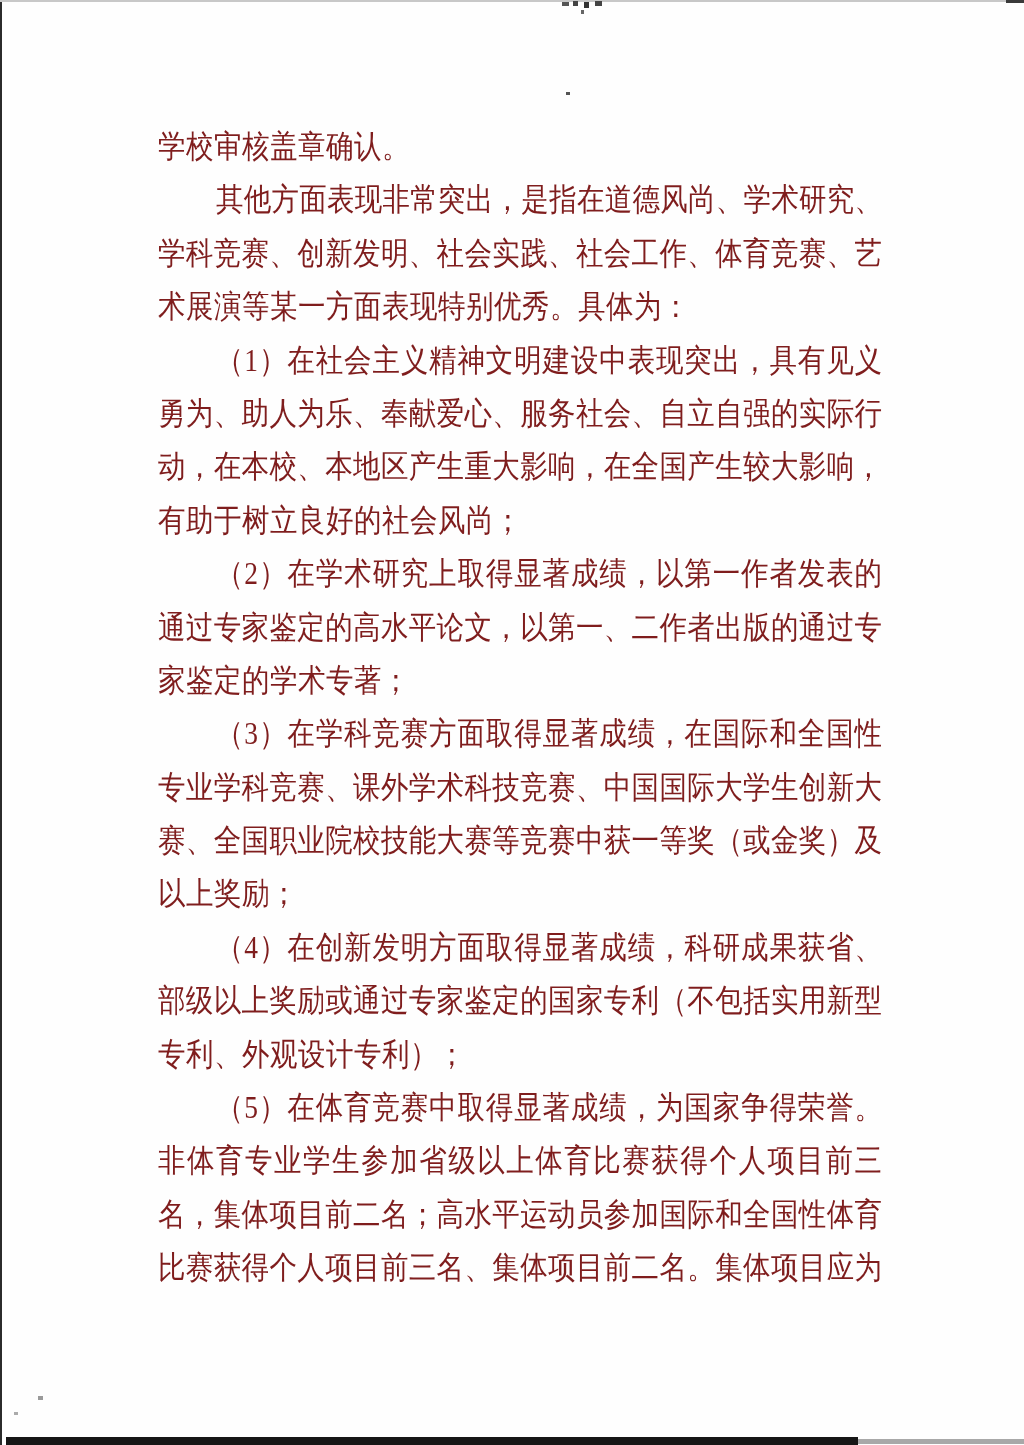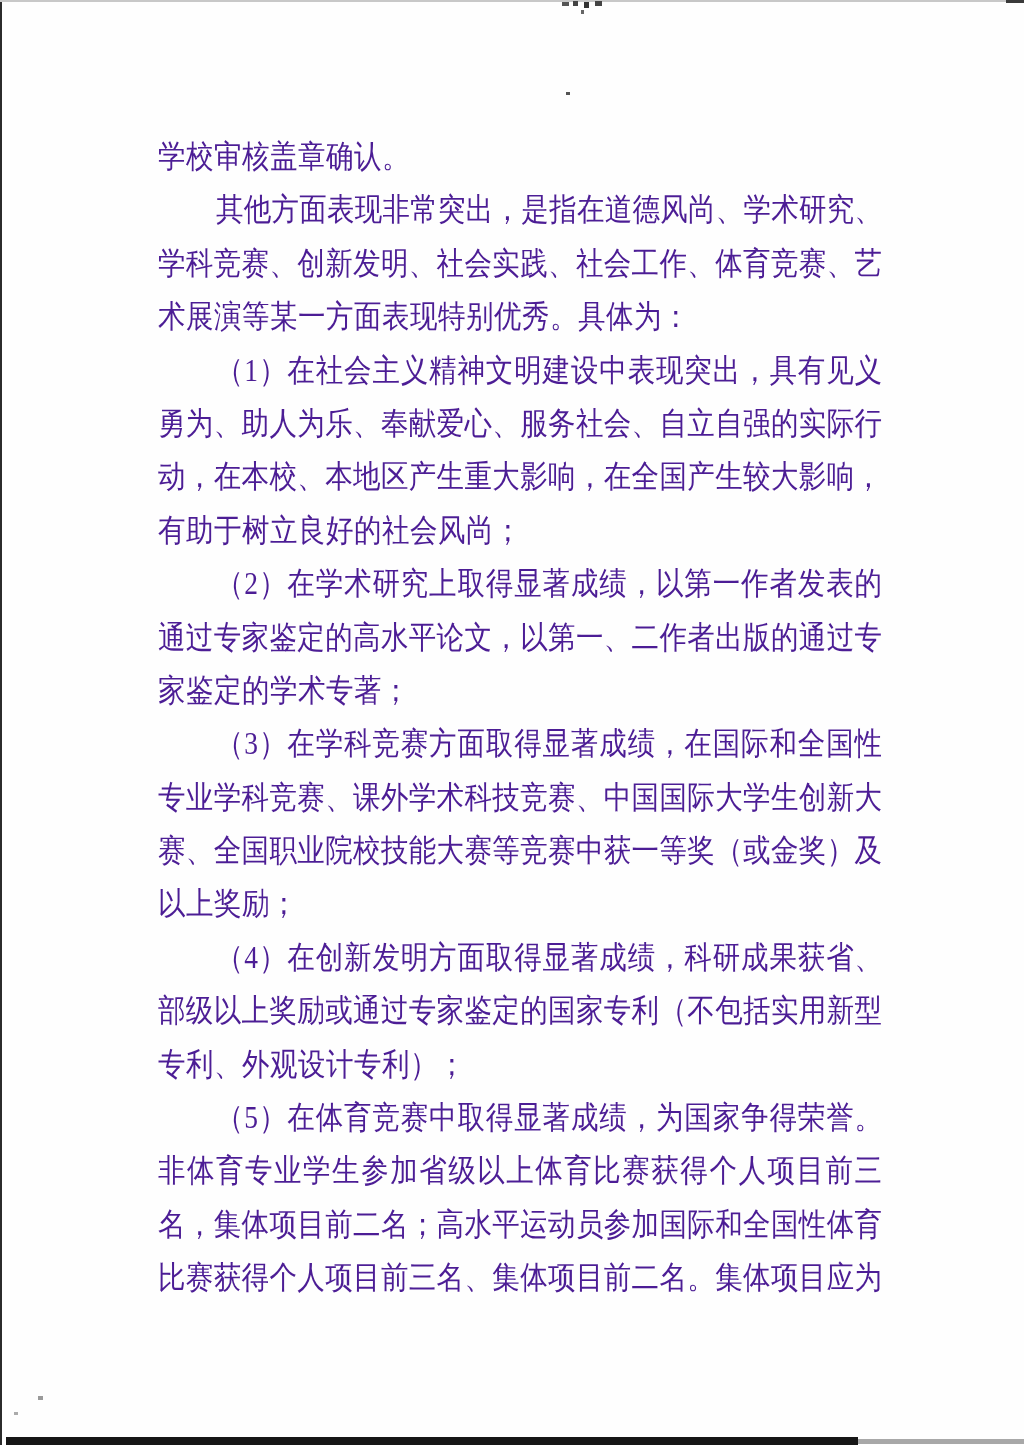--- a/index.html
+++ b/index.html
@@ -15,23 +15,23 @@
     overflow: hidden;
   }
   .page {
     position: absolute;
     inset: 0;
     background: #fefefe;
   }
   .text-block {
     position: absolute;
     left: 158px;
-    top: 130px;
+    top: 120px;
     width: 724px;
-    color: #4c1d95;
+    color: #7f1d1d;
   }
   .line {
     height: 53.4px;
     line-height: 53.4px;
     font-size: 27.5px;
     white-space: nowrap;
     transform: scaleY(1.15);
     letter-spacing: 0.5px;
   }
   .line.just {

